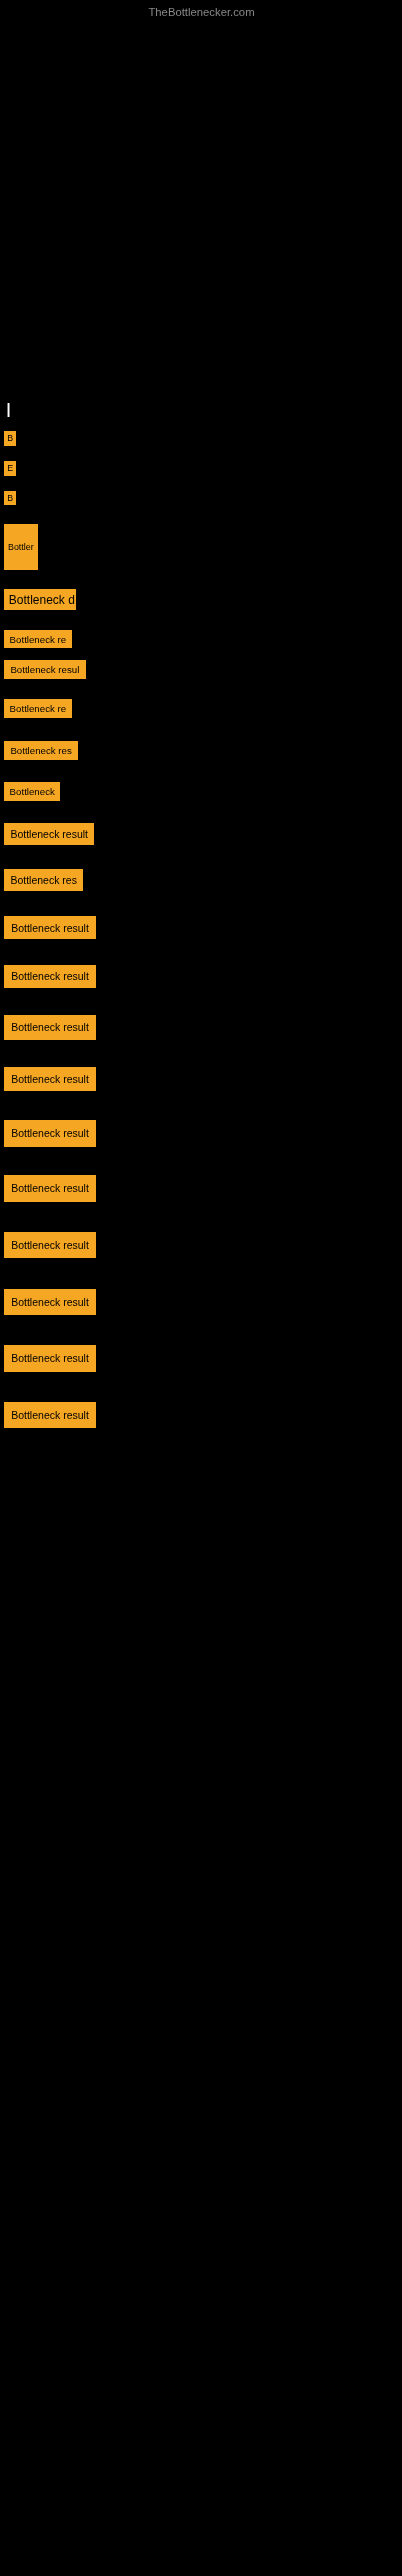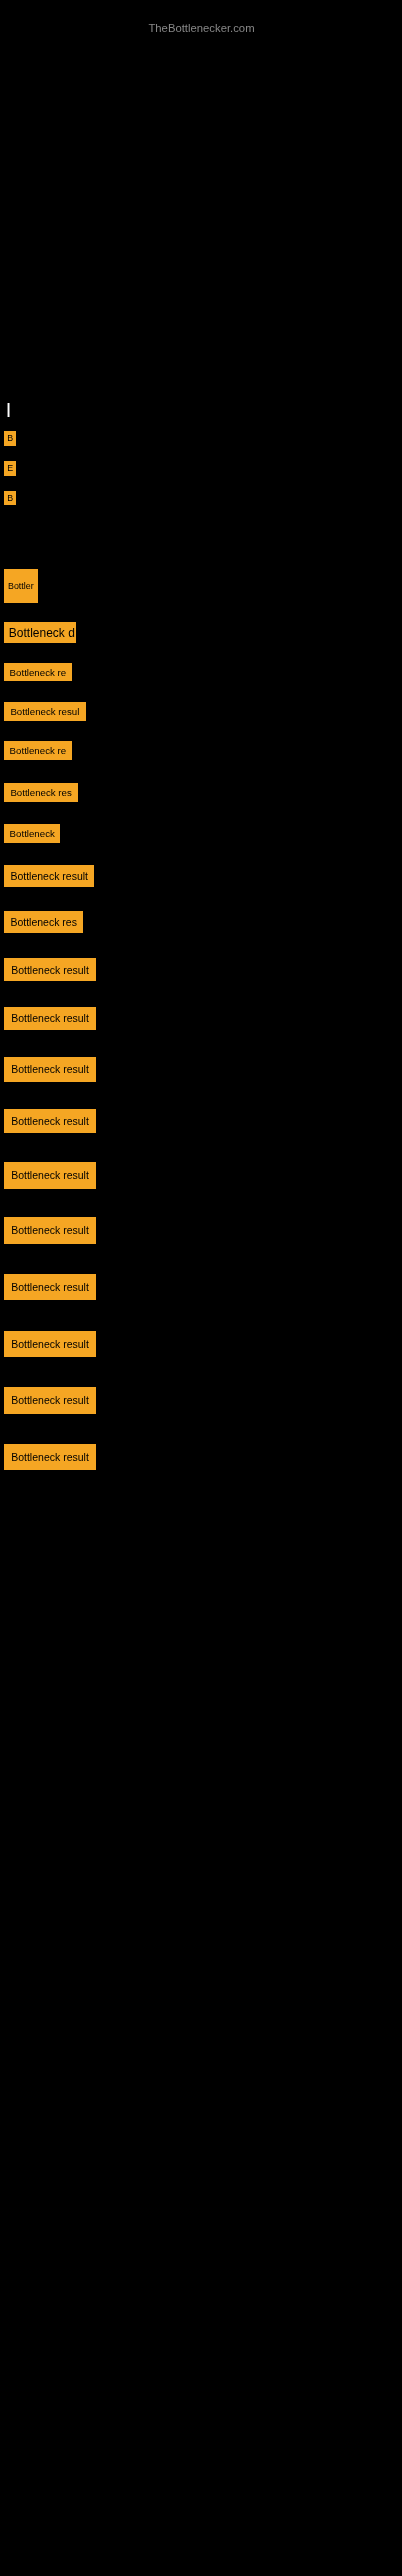--- a/index.html
+++ b/index.html
@@ -15,21 +15,21 @@
       font-family: Arial, sans-serif;
       position: relative;
     }
 
     .site-title {
       text-align: center;
       color: #888888;
       font-size: 11.3px;
       padding: 6.4px 0;
       position: absolute;
-      top: 16px;
+      top: 0;
       left: 0;
       right: 0;
     }
 
     .content-area {
       position: absolute;
       top: 0;
       left: 0;
       right: 0;
       bottom: 0;
@@ -73,32 +73,32 @@
     .row-1 { margin-top: 0px; }
     .row-1 .bottleneck-item { max-width: 14.5px; font-size: 8.9px; padding: 2.4px 3.2px; }
 
     .row-2 { margin-top: 4px; }
     .row-2 .bottleneck-item { max-width: 14.5px; font-size: 8.9px; padding: 2.4px 3.2px; }
 
     .row-3 { margin-top: 4px; }
     .row-3 .bottleneck-item { max-width: 14.5px; font-size: 8.9px; padding: 2.4px 3.2px; }
 
     .row-4 { margin-top: 8px; }
-    .row-4 .bottleneck-item { max-width: 44px; font-size: 8.9px; padding: 12px 4px; margin-top: 45px; }
+    .row-4 .bottleneck-item { max-width: 44px; font-size: 8.9px; padding: 18px 4px; }
 
     .row-5 { margin-top: 8px; }
     .row-5 .bottleneck-item { max-width: 72px; font-size: 12px; padding: 3.2px 4.8px; }
 
     .row-6 { margin-top: 8px; }
     .row-6 .bottleneck-item { max-width: 60px; font-size: 8.9px; padding: 3.2px 4.8px; }
 
     .row-7 { margin-top: 9.7px; }
     .row-7 .bottleneck-item { max-width: 89px; font-size: 9.7px; padding: 3.2px 5.6px; }
 
-    .row-8 { margin-top: 10px; }
+    .row-8 { margin-top: 1px; }
     .row-8 .bottleneck-item { max-width: 101px; font-size: 9.7px; padding: 4px 6.4px; }
 
     .row-9 { margin-top: 9.7px; }
     .row-9 .bottleneck-item { max-width: 89px; font-size: 9.7px; padding: 4px 5.6px; }
 
     .row-10 { margin-top: 11.3px; }
     .row-10 .bottleneck-item { max-width: 95px; font-size: 9.7px; padding: 4px 6.4px; }
 
     .row-11 { margin-top: 11.3px; }
     .row-11 .bottleneck-item { max-width: 81px; font-size: 9.7px; padding: 4px 5.6px; text-align: center; }

